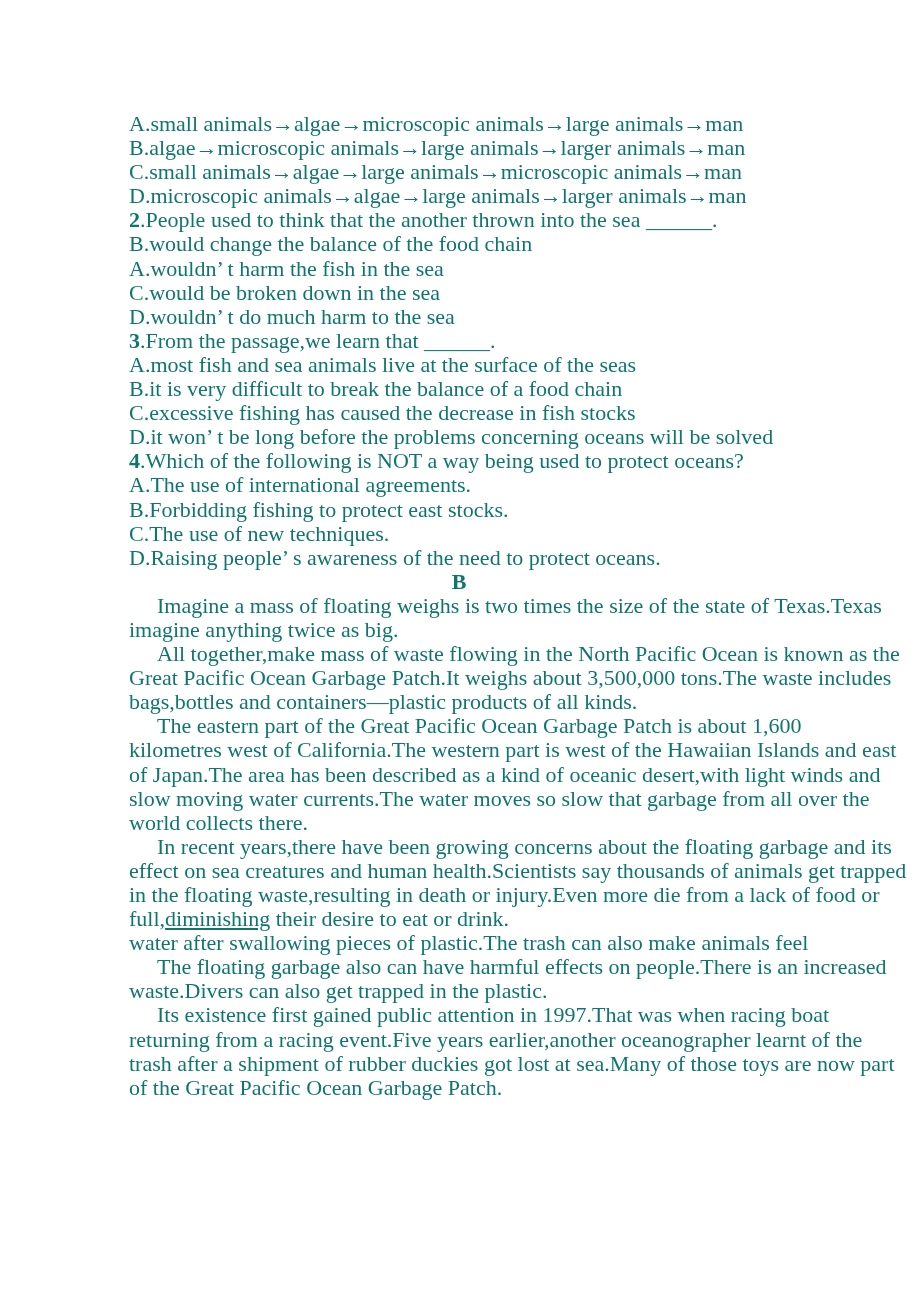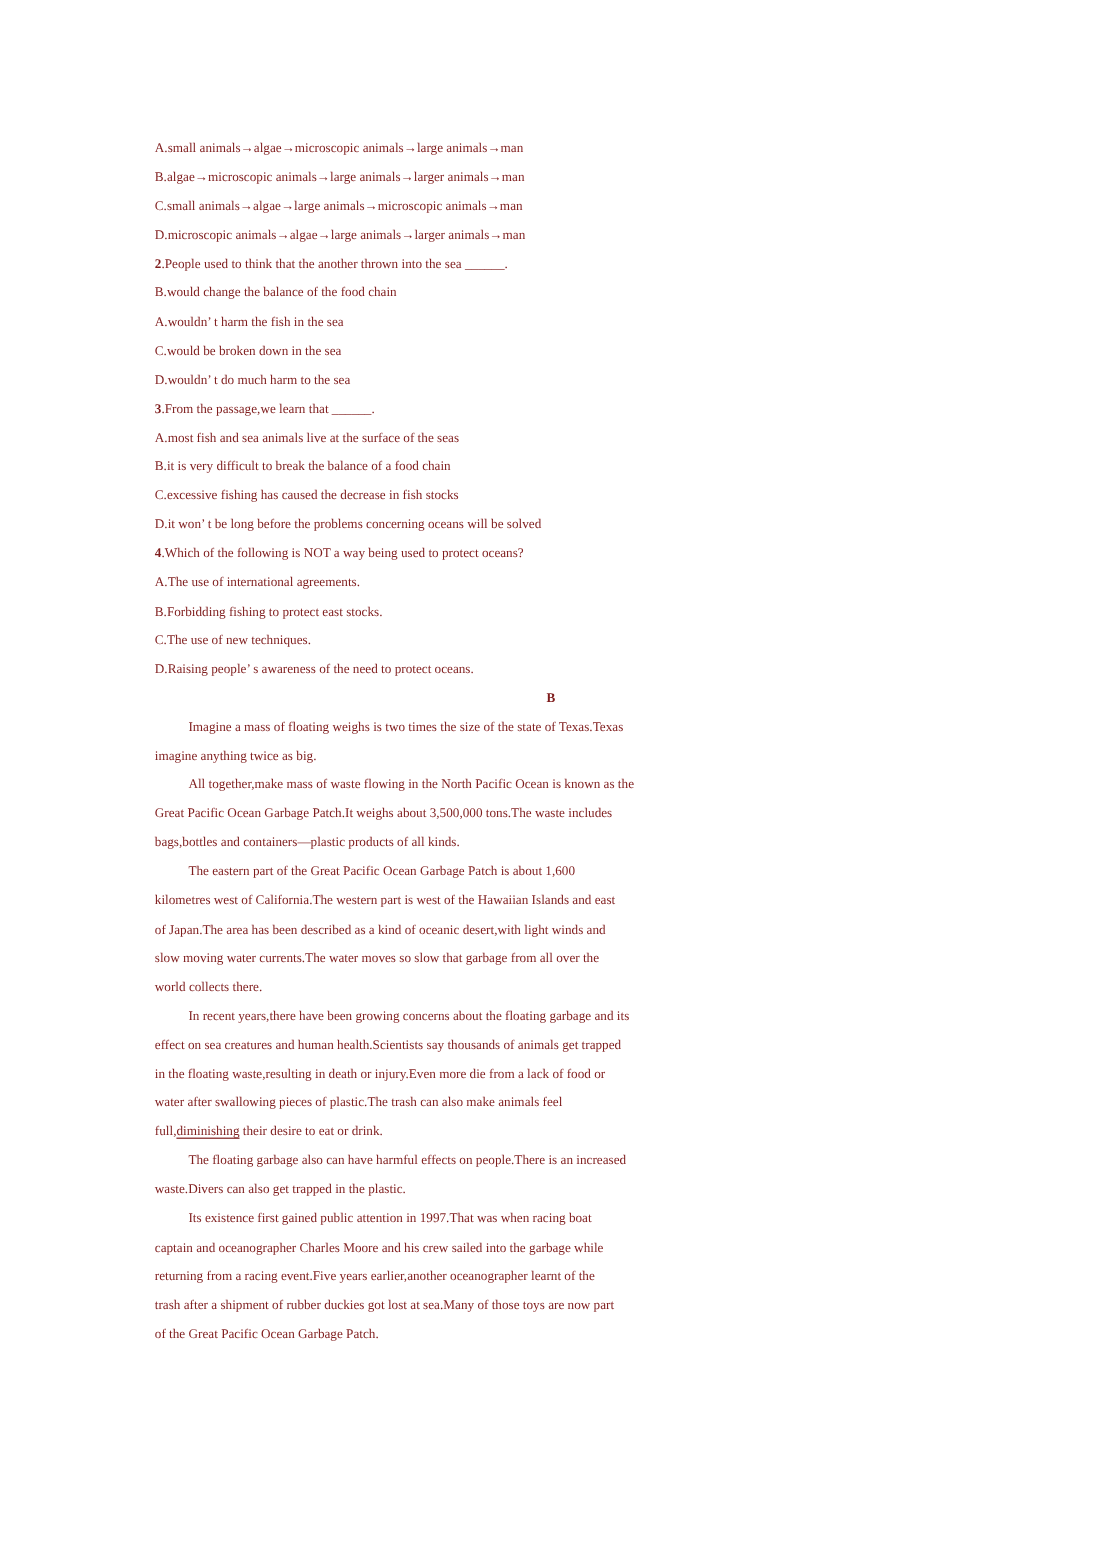--- a/index.html
+++ b/index.html
@@ -9,22 +9,22 @@
     background: #ffffff;
     position: relative;
     overflow: hidden;
     font-family: "Liberation Serif", "DejaVu Serif", serif;
   }
   .doc {
     position: absolute;
     left: 129px;
     top: 112px;
     width: 660px;
-    color: #7f1d1d;
-    font-size: 11px;
+    color: #0f766e;
+    font-size: 22px;
   }
   .ln {
     height: 24.1px;
     line-height: 24.1px;
     white-space: nowrap;
   }
   .indent { text-indent: 28px; }
   .section-head { text-align: center; font-weight: bold; white-space: normal; }
   .qnum { font-weight: bold; }
   .u { text-decoration: underline; text-underline-offset: 2px; }
@@ -68,25 +68,24 @@
 
   <div class="ln indent">The eastern part of the Great Pacific Ocean Garbage Patch is about 1,600</div>
   <div class="ln">kilometres west of California.The western part is west of the Hawaiian Islands and east</div>
   <div class="ln">of Japan.The area has been described as a kind of oceanic desert,with light winds and</div>
   <div class="ln">slow moving water currents.The water moves so slow that garbage from all over the</div>
   <div class="ln">world collects there.</div>
 
   <div class="ln indent">In recent years,there have been growing concerns about the floating garbage and its</div>
   <div class="ln">effect on sea creatures and human health.Scientists say thousands of animals get trapped</div>
   <div class="ln">in the floating waste,resulting in death or injury.Even more die from a lack of food or</div>
+  <div class="ln"><span>full,</span><span class="u">diminishing</span><span> their desire to eat or drink.</span></div>
   <div class="ln">water after swallowing pieces of plastic.The trash can also make animals feel</div>
-  <div class="ln"><span>full,</span><span class="u">diminishing</span><span> their desire to eat or drink.</span></div>
 
   <div class="ln indent">The floating garbage also can have harmful effects on people.There is an increased</div>
   <div class="ln">waste.Divers can also get trapped in the plastic.</div>
 
   <div class="ln indent">Its existence first gained public attention in 1997.That was when racing boat</div>
-  <div class="ln">captain and oceanographer Charles Moore and his crew sailed into the garbage while</div>
   <div class="ln">returning from a racing event.Five years earlier,another oceanographer learnt of the</div>
   <div class="ln">trash after a shipment of rubber duckies got lost at sea.Many of those toys are now part</div>
   <div class="ln">of the Great Pacific Ocean Garbage Patch.</div>
 
 </div>
 
 </body></html>

